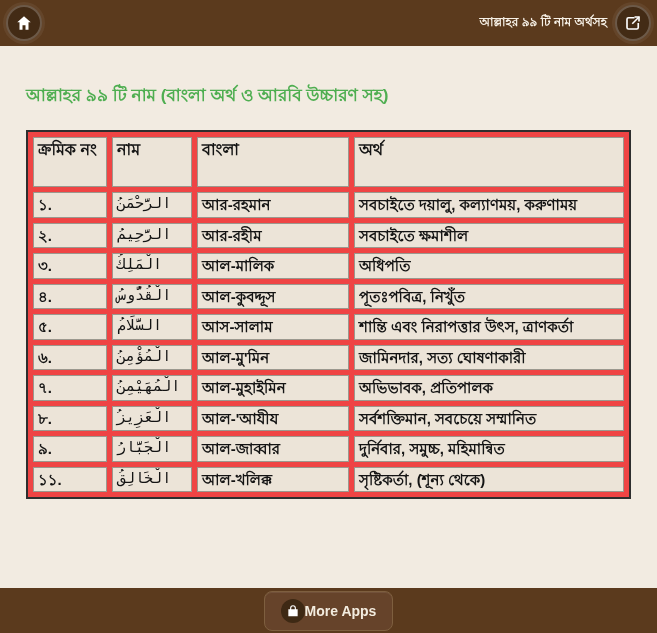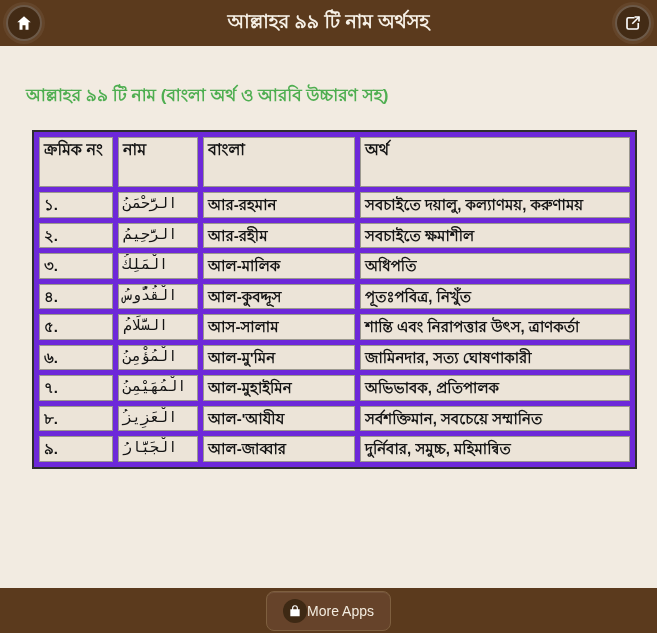--- a/index.html
+++ b/index.html
@@ -28,23 +28,23 @@
     background: #432b15;
     border: 2px solid rgba(255,255,255,0.22);
     box-shadow: 0 0 0 3px rgba(255,255,255,0.06);
     display: flex; align-items: center; justify-content: center;
     cursor: pointer;
     flex: 0 0 auto;
   }
   .circle-btn svg { display: block; }
   .appbar-title {
     color: #f7f1e7;
-    font-size: 19px;
-    font-weight: bold;
-    text-align: center;
+    font-size: 12px;
+    font-weight: bold;
+    text-align: right;
     flex: 1 1 auto;
     padding: 0 8px;
     white-space: nowrap;
     overflow: hidden;
   }
 
   
   .content {
     flex: 1 1 auto;
     overflow: hidden;
@@ -55,24 +55,23 @@
     font-size: 17px;
     font-weight: bold;
     margin-bottom: 20px;
   }
 
   
   table.names-table {
     border-collapse: separate;
     border-spacing: 5px;
     border: 2px solid #2e2e2e;
-    background: #6d28d9;
+    background: #ef4444;
     width: 100%;
     table-layout: fixed;
-    margin-left: 6px;
   }
   table.names-table th,
   table.names-table td {
     border: 1px solid #9b988e;
     background: #ece4d8;
     color: #141414;
     padding: 2px 4px;
     vertical-align: top;
     text-align: left;
     font-size: 15px;
@@ -118,21 +117,21 @@
     background: #66432a;
     box-shadow: inset 0 1px 0 rgba(255,255,255,0.08);
   }
   .bar-btn {
     display: flex;
     align-items: center;
     gap: 0;
     padding: 7px 16px;
     color: #f3ecdf;
     font-size: 14px;
-    font-weight: normal;
+    font-weight: bold;
     cursor: pointer;
     background: transparent;
     border: none;
     font-family: "Liberation Sans", sans-serif;
   }
   .bar-btn + .bar-btn { border-left: 1px solid #7e5f3f; }
   .icon-circle {
     width: 24px; height: 24px;
     border-radius: 50%;
     background: #3e2914;
@@ -244,20 +243,26 @@
   </tr>
 
   <tr>
     <td class="serial-cell">৯.</td>
     <td class="arabic-cell">الْجَبَّارُ</td>
     <td class="bangla-cell">আল-জাব্বার</td>
     <td class="meaning-cell">দুর্নিবার, সমুচ্চ, মহিমান্বিত</td>
   </tr>
 
 
+  <tr>
+    <td class="serial-cell">১১.</td>
+    <td class="arabic-cell">الْخَالِقُ</td>
+    <td class="bangla-cell">আল-খলিক্ক</td>
+    <td class="meaning-cell">সৃষ্টিকর্তা, (শূন্য থেকে)</td>
+  </tr>
 
 </tbody>
   </table>
 </main>
 
 <footer class="bottombar">
   <div class="btn-group">
     <button class="bar-btn">
       <span class="icon-circle">
         <svg width="14" height="14" viewBox="0 0 24 24" fill="#ffffff">

